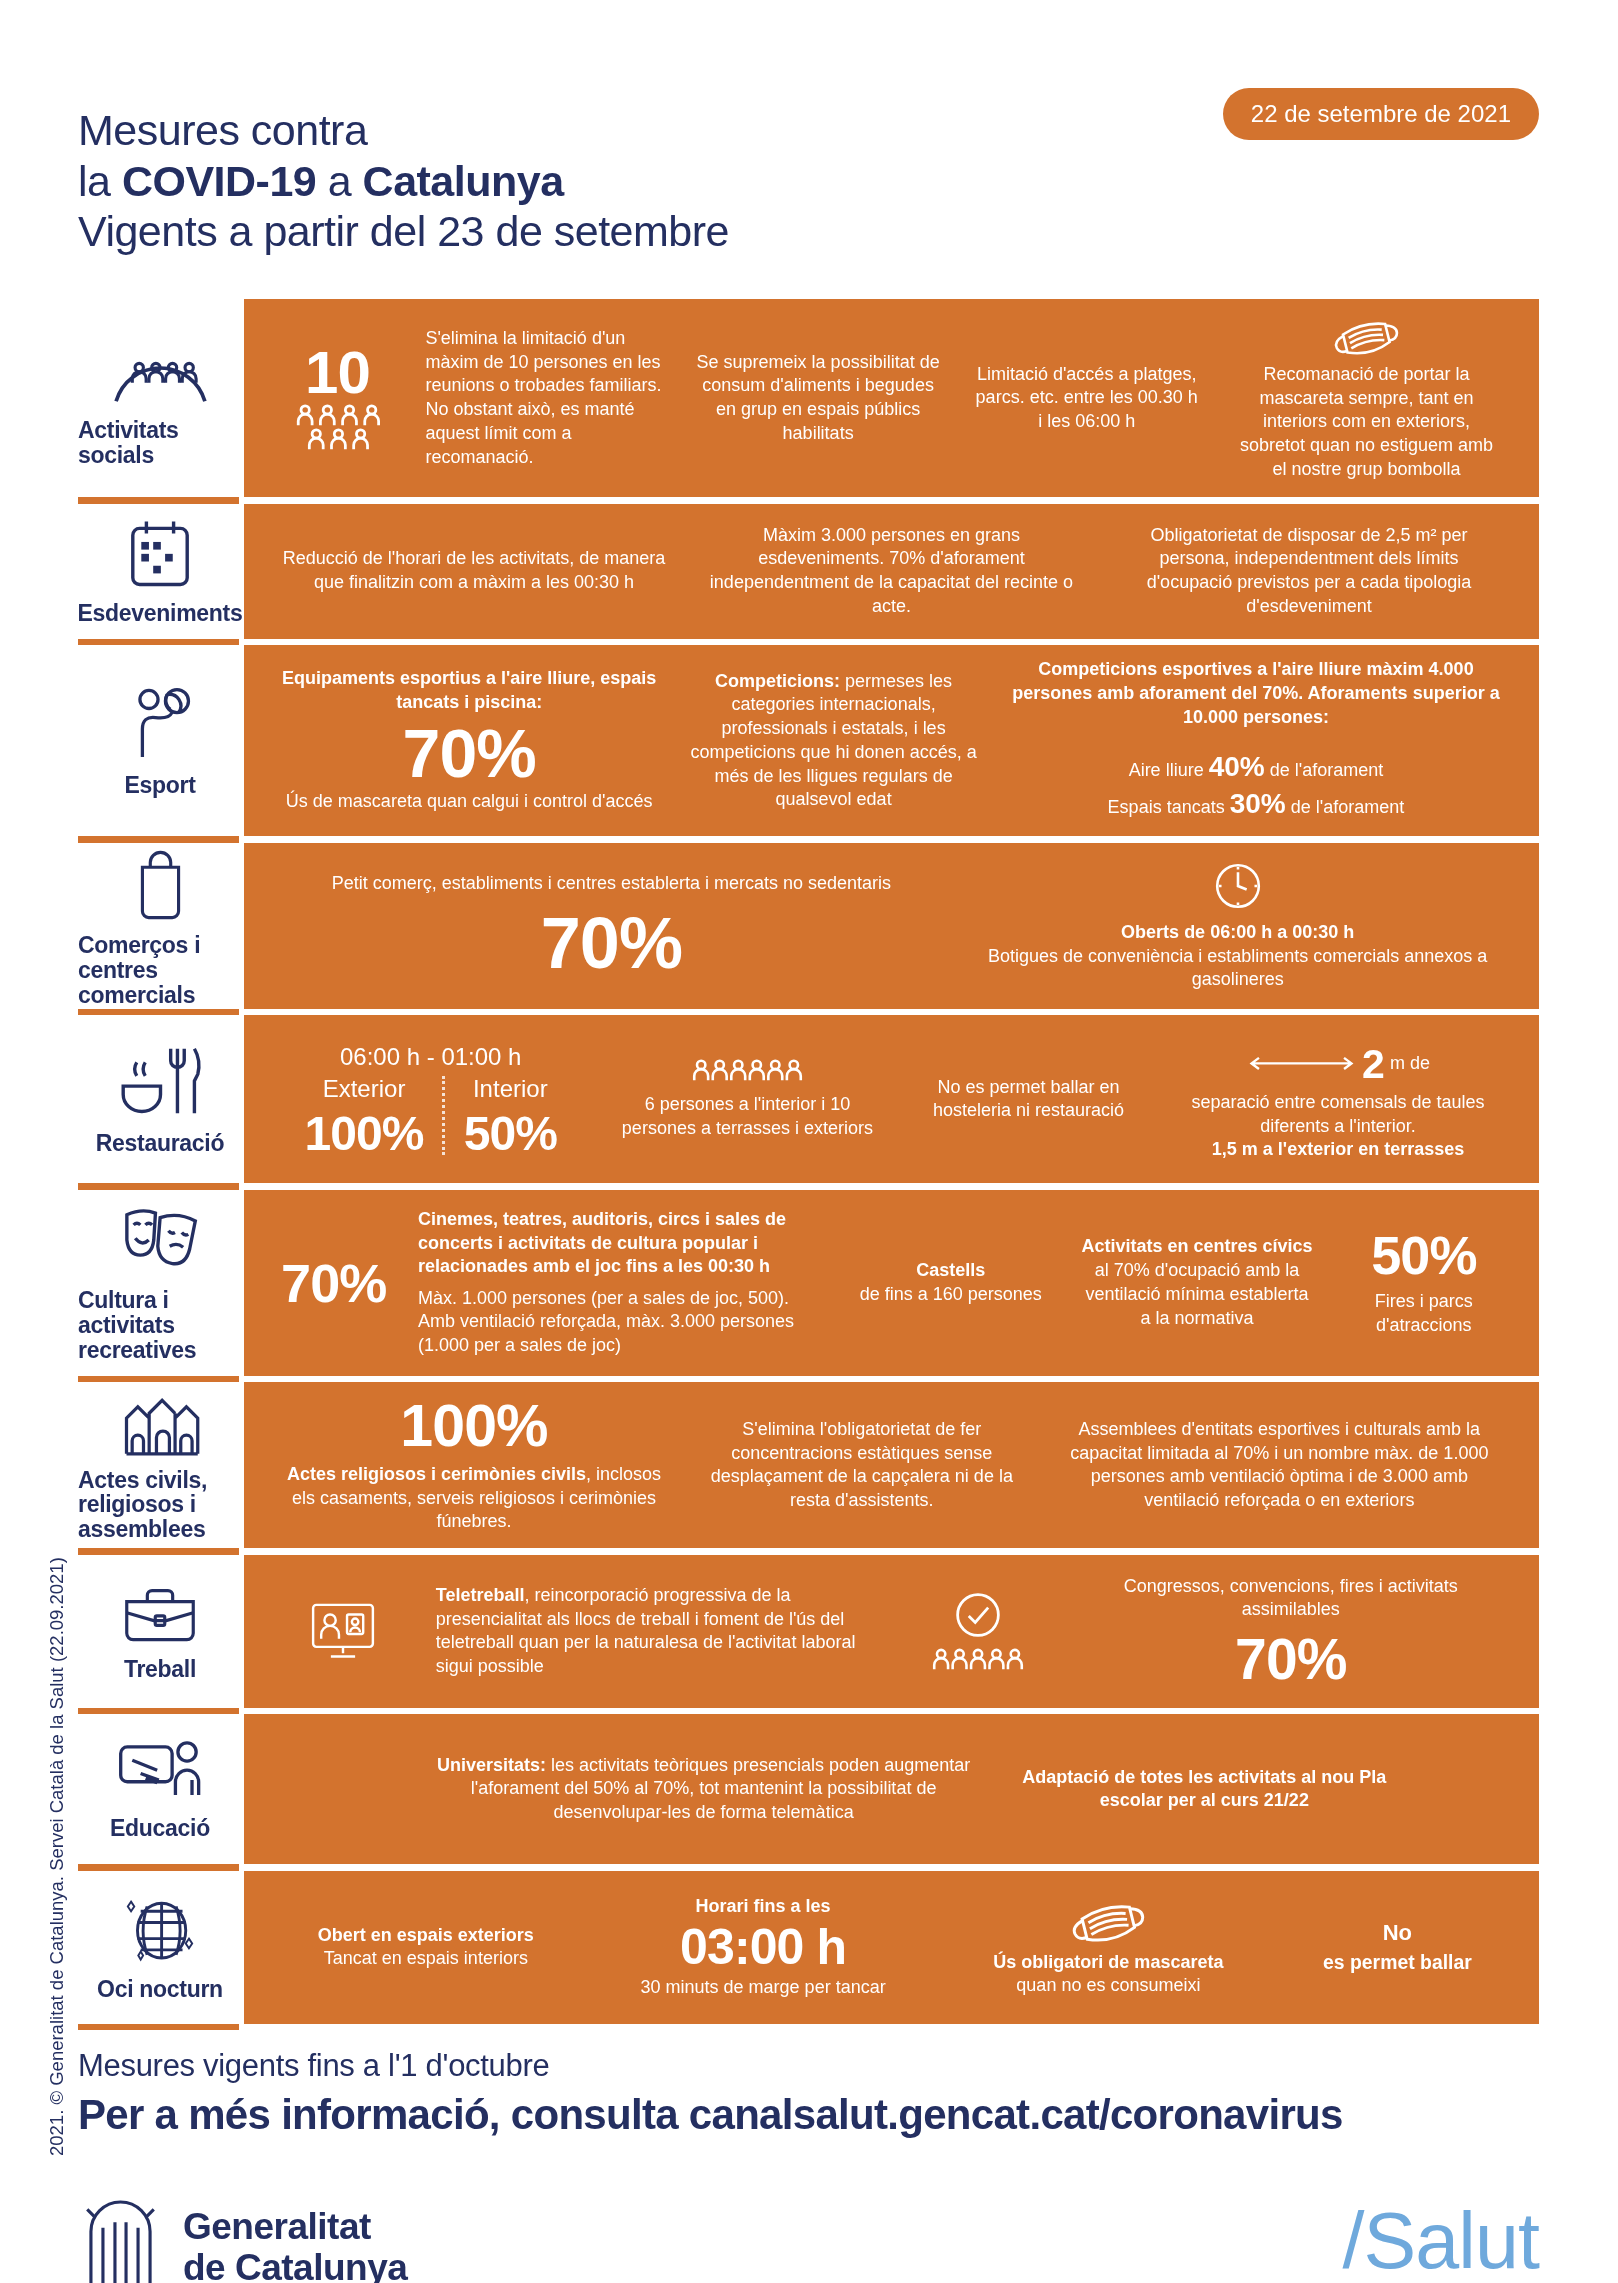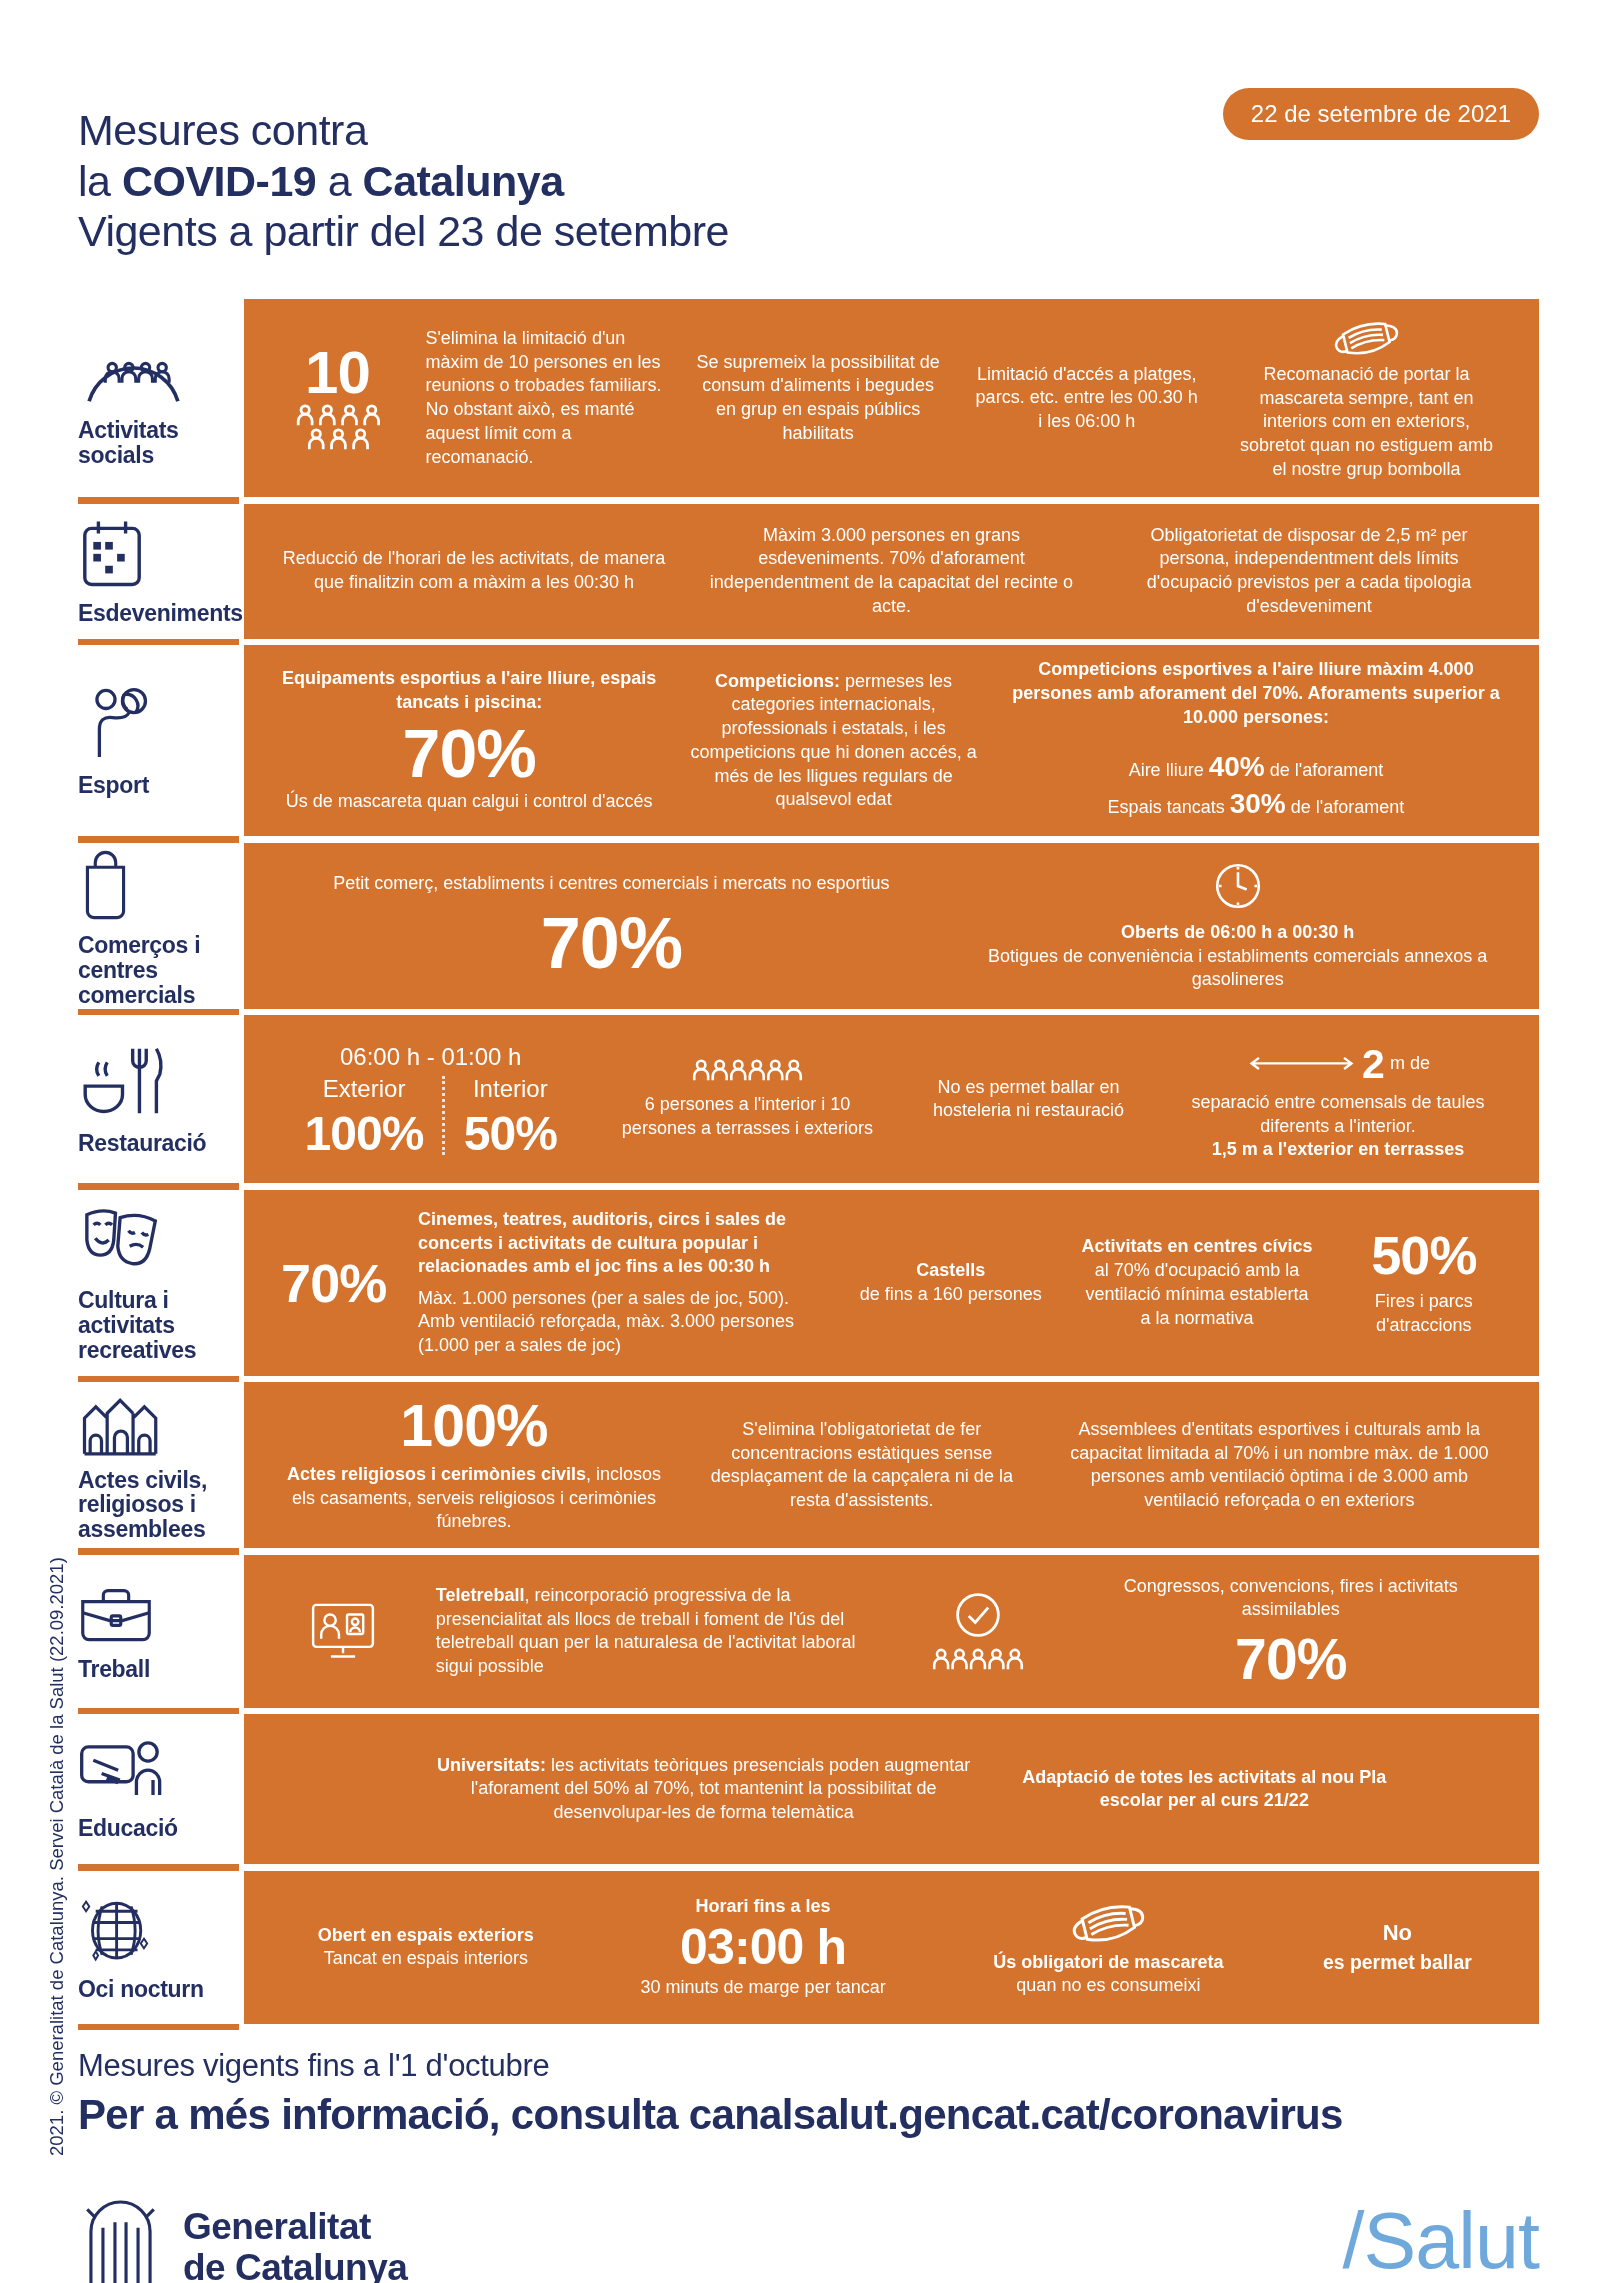--- a/index.html
+++ b/index.html
@@ -21,21 +21,21 @@
   .hdr b{font-weight:800;}
   .date-badge{
     position:absolute;right:0;top:88px;background:var(--orange);color:#fff;
     font-size:24px;padding:12px 28px;border-radius:29.5px;font-weight:400;
   }
   
   .rows{margin-top:42px;}
   .row{display:flex;margin-bottom:6.5px;}
   .rlabel{
     width:166px;flex:none;position:relative;display:flex;flex-direction:column;
-    justify-content:center;gap:11px;color:var(--navy);padding-right:2px;
+    justify-content:center;gap:11px;color:var(--navy);padding-right:2px;align-items:center;
   }
   .rlabel::after{
     content:'';position:absolute;left:0;right:5.5px;bottom:-6.5px;height:6.5px;background:var(--orange);
   }
   .rlabel .lbl{font-size:23px;font-weight:700;line-height:1.08;letter-spacing:-0.3px;}
   .rlabel svg{color:var(--navy);}
   .rpanel{
     flex:1;background:var(--orange);color:#fff;display:flex;align-items:center;
     padding:13px 24px;gap:5.5px;
   }
@@ -187,21 +187,21 @@
       <div class="row r4">
         <div class="rlabel">
           <svg width="55" height="78" viewBox="0 0 70 96" stroke-width="4">
             <path d="M12,28 h46 v56 a8,8 0 0 1 -8,8 h-30 a8,8 0 0 1 -8,-8 Z"></path>
             <path d="M22,28 v-6 a13,13 0 0 1 26,0 v6"></path>
           </svg>
           <div class="lbl">Comerços i centres comercials</div>
         </div>
         <div class="rpanel">
           <div class="col" style="flex:1.25">
-            <div>Petit comerç, establiments i centres comercials i mercats no esportius</div>
+            <div>Petit comerç, establiments i centres establerta i mercats no sedentaris</div>
             <div class="big" style="font-size:72px;margin-top:11px">70%</div>
           </div>
           <div class="col" style="flex:1">
             <svg class="icon-w" width="52" height="52" viewBox="0 0 60 60" stroke-width="3">
               <circle cx="30" cy="30" r="24"></circle>
               <path d="M30,14 V30 L40,34 M30,8 v3 M30,49 v3 M8,30 h3 M49,30 h3"></path>
             </svg>
             <div style="margin-top:9.2px"><b>Oberts de 06:00 h a 00:30 h</b></div>
             <div>Botigues de conveniència i establiments comercials annexos a gasolineres</div>
           </div>

